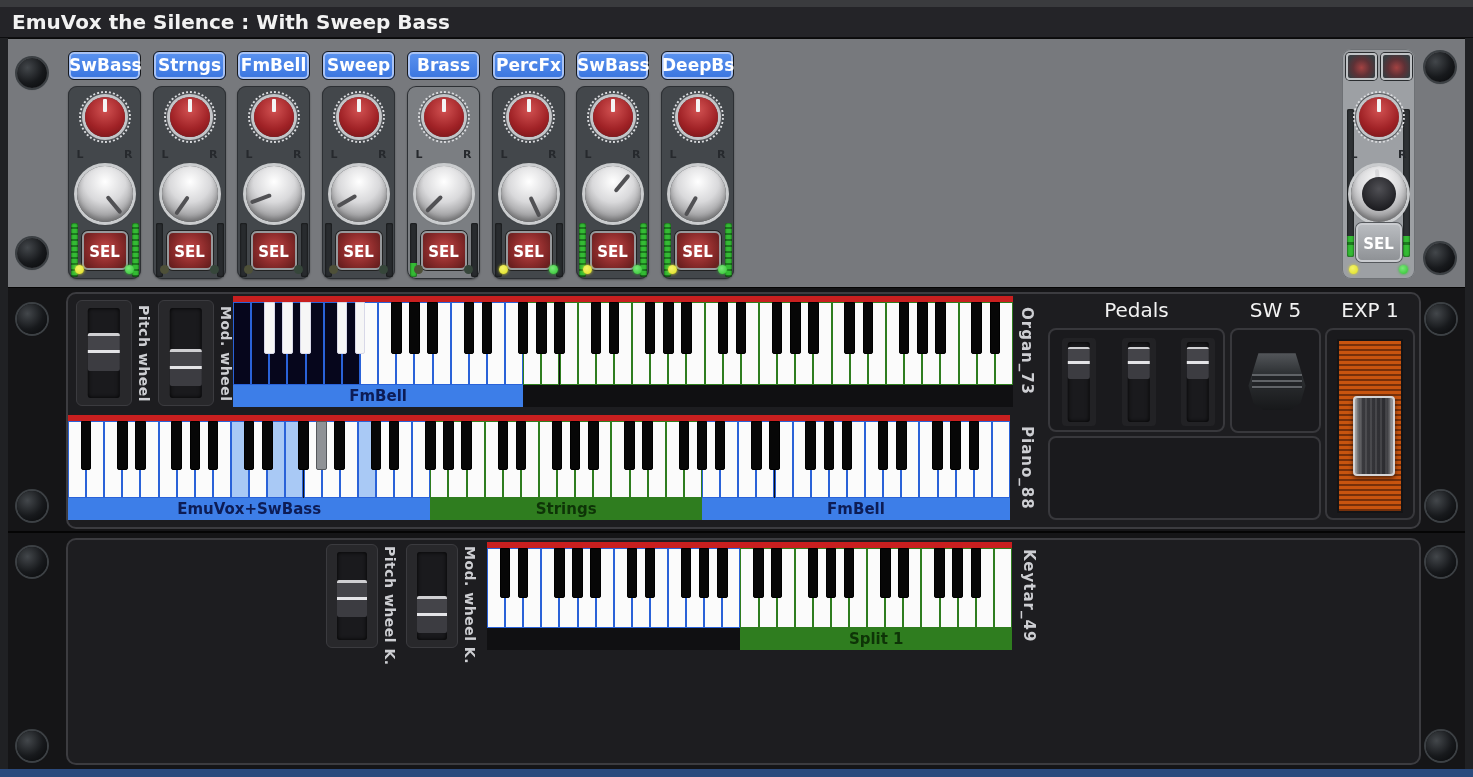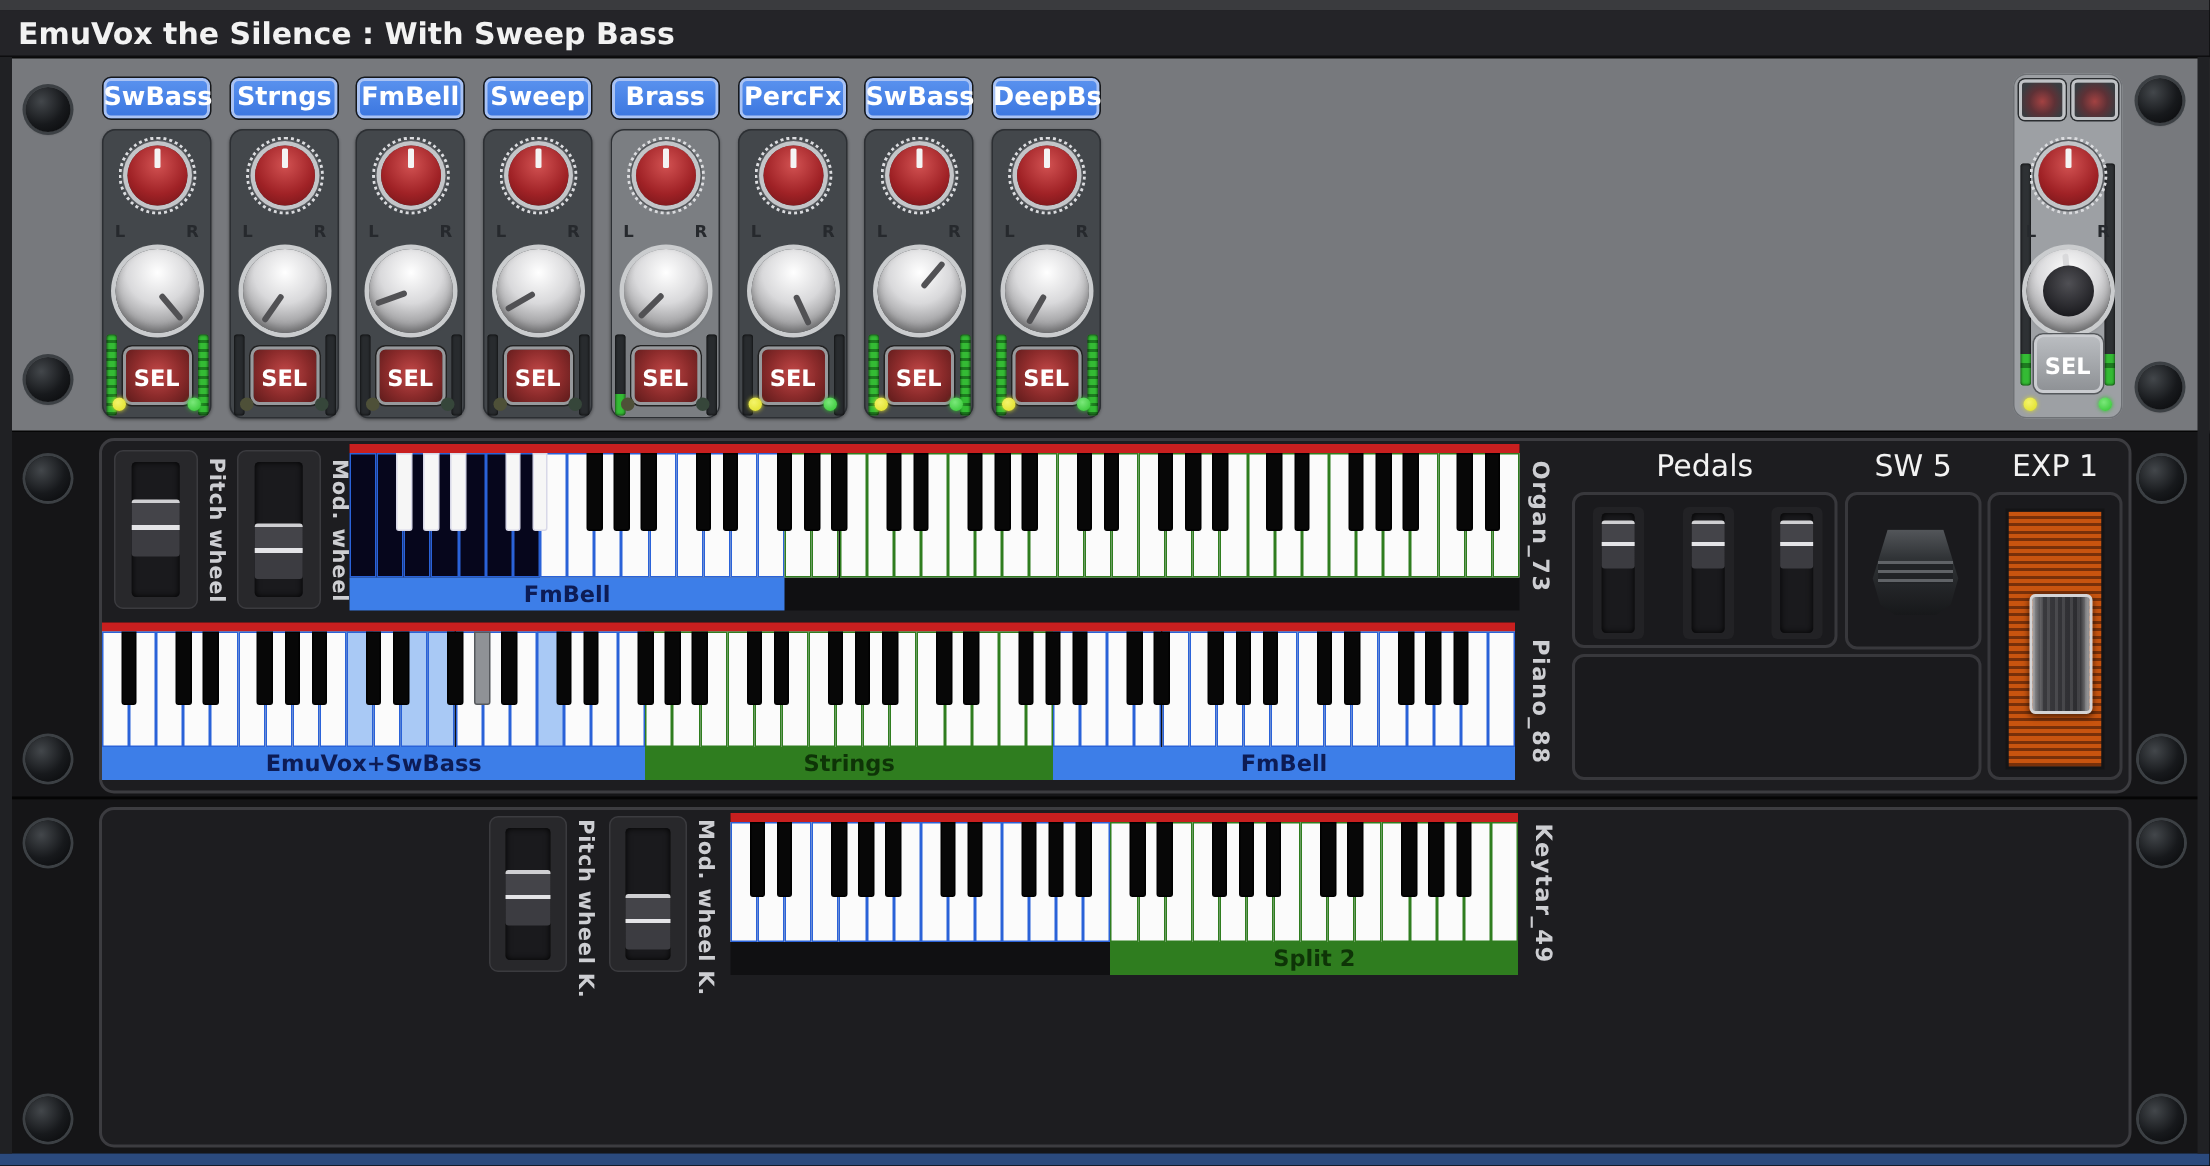--- a/index.html
+++ b/index.html
@@ -658,21 +658,21 @@
         <div class="bkey" style="left: 61.069%; width: 2%;"></div>
         <div class="bkey" style="left: 64.5172%; width: 2%;"></div>
         <div class="bkey" style="left: 67.9655%; width: 2%;"></div>
         <div class="bkey" style="left: 74.8621%; width: 2%;"></div>
         <div class="bkey" style="left: 78.3103%; width: 2%;"></div>
         <div class="bkey" style="left: 85.2069%; width: 2%;"></div>
         <div class="bkey" style="left: 88.6552%; width: 2%;"></div>
         <div class="bkey" style="left: 92.1034%; width: 2%;"></div>
       </div>
       <div class="zonebar">
-        <div class="zone zgreen" style="left: 48.2759%; width: 51.7241%;">Split 2</div>
+        <div class="zone zgreen" style="left: 48.2759%; width: 51.7241%;">Split 1</div>
       </div>
     </div>
   <div class="abs kblabel" style="left:1016px;top:9px;width:26px;height:108px;">Keytar_49</div>
 </div>
 
 <div class="abs rail" id="rail-l"></div>
 <div class="abs rail" id="rail-r"></div>
 <div class="abs" id="botstrip"></div>
 
 </body></html>

